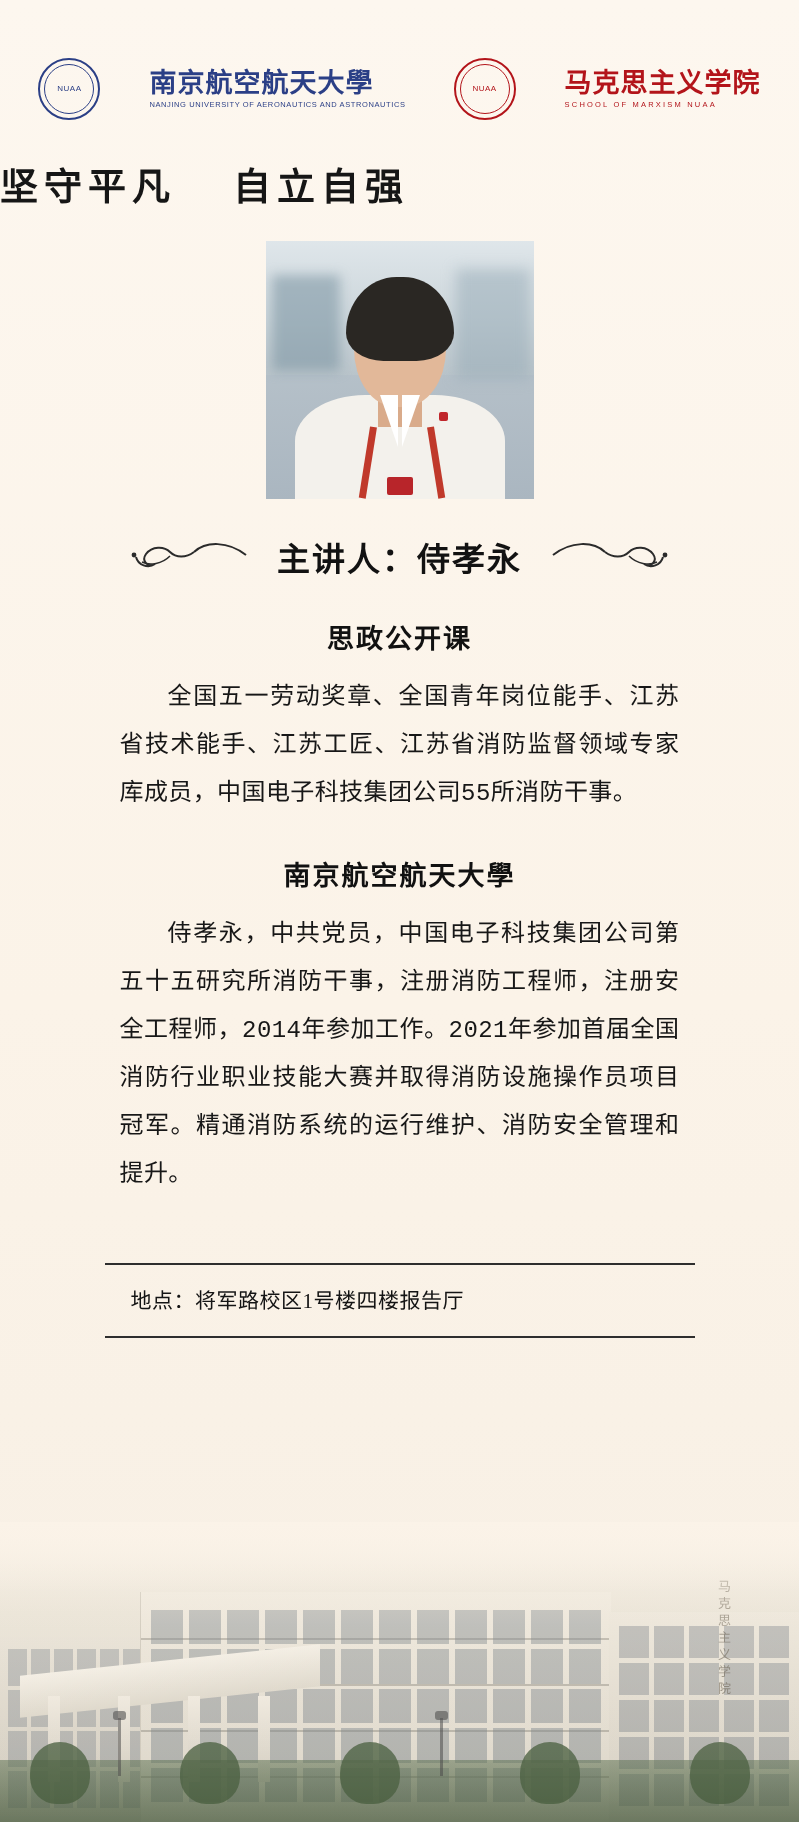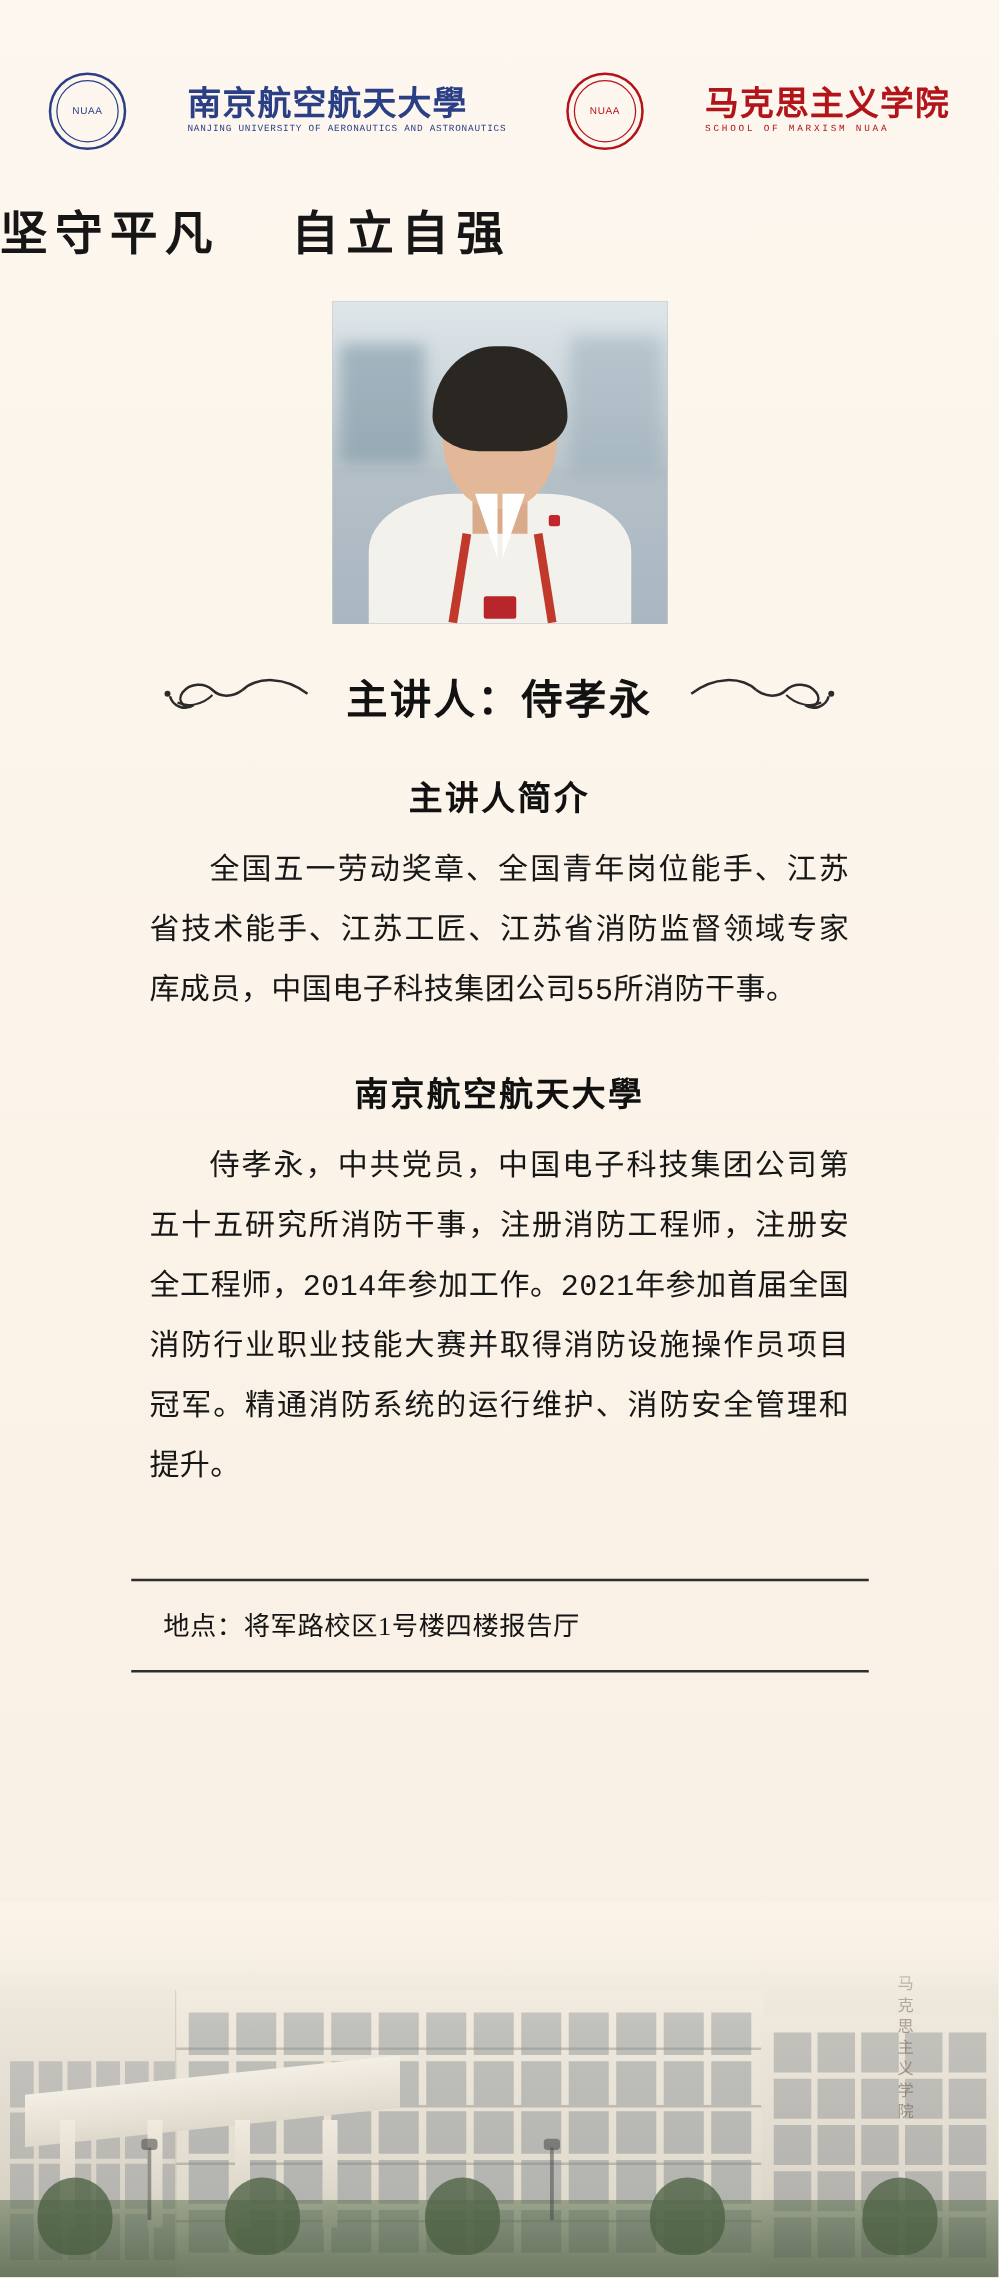--- a/index.html
+++ b/index.html
@@ -78,21 +78,21 @@
     font-weight: bold;
     letter-spacing: 1px;
     color: #2b3f86;
     font-family: "Liberation Serif", serif;
   }
   .logo-cn.red { color: #b3141a; }
   .logo-en {
     font-size: 7.5px;
     letter-spacing: 0.6px;
     color: #2b3f86;
-    font-family: Liberation Mono, monospace;
+    font-family: Liberation Sans, sans-serif;
     margin-top: 3px;
   }
   .logo-en.red { color: #b3141a; letter-spacing: 2.2px; }
 
   
   .main-title {
     margin-top: 46px;
     text-align: center;
     font-size: 40px;
     font-weight: bold;
@@ -439,21 +439,21 @@
         <g transform="translate(120,0) scale(-1,1)">
           <path d="M118 17 C100 3 78 3 66 14" stroke="#2b2b2b" stroke-width="2" fill="none"></path>
           <path d="M66 14 C58 20 48 20 42 14 C36 8 24 8 18 16 C13 23 20 30 27 26 C20 31 10 27 8 19" stroke="#2b2b2b" stroke-width="2" fill="none"></path>
           <path d="M42 18 C34 26 22 28 14 24" stroke="#2b2b2b" stroke-width="1.6" fill="none"></path>
           <circle cx="6" cy="17" r="2.4" fill="#2b2b2b"></circle>
         </g>
       </svg>
     </span>
   </div>
 
-  <div class="section-head">主讲人简介</div>
+  <div class="section-head">思政公开课</div>
   <div class="para">全国五一劳动奖章、全国青年岗位能手、江苏省技术能手、江苏工匠、江苏省消防监督领域专家库成员，中国电子科技集团公司55所消防干事。</div>
 
   <div class="section-head">南京航空航天大學</div>
   <div class="para">侍孝永，中共党员，中国电子科技集团公司第五十五研究所消防干事，注册消防工程师，注册安全工程师，2014年参加工作。2021年参加首届全国消防行业职业技能大赛并取得消防设施操作员项目冠军。精通消防系统的运行维护、消防安全管理和提升。</div>
 
   <div class="info-block">
     <div class="rule"></div>
     <div class="info-lines">
       <div class="info-line">地点：将军路校区1号楼四楼报告厅</div>
     </div>

